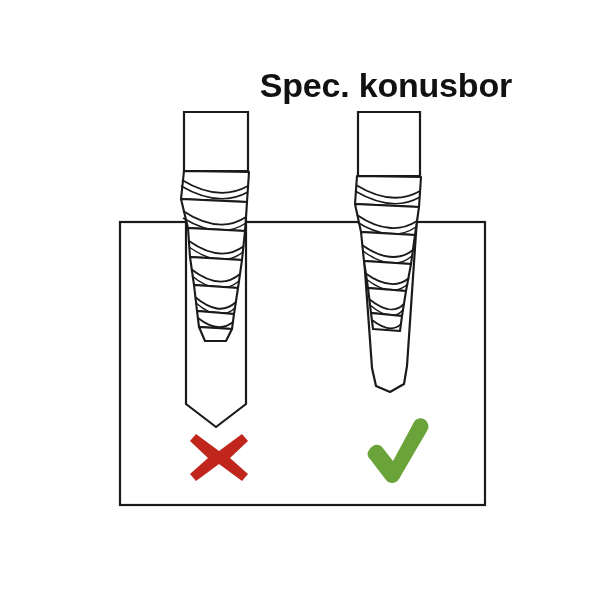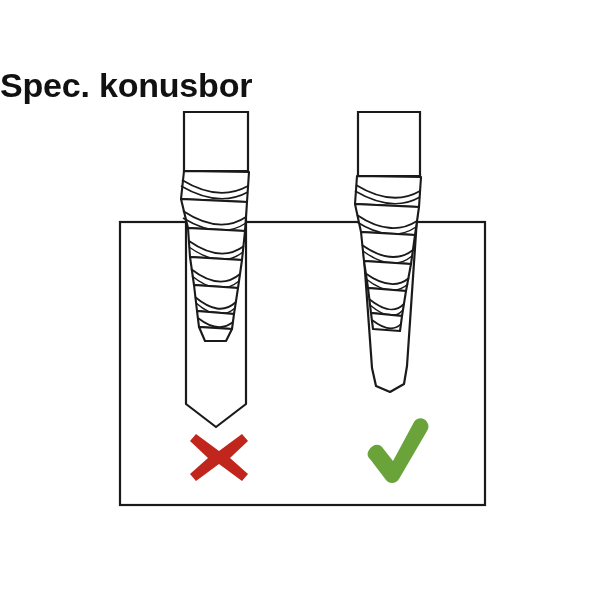--- a/index.html
+++ b/index.html
@@ -17,20 +17,21 @@
     position: relative;
     width: 600px;
     height: 600px;
     background: #ffffff;
   }
   #title {
     position: absolute;
     left: 0;
     top: 66px;
     width: 512px;
+    text-align: right;
     font-family: "Liberation Sans", sans-serif;
     font-size: 34px;
     font-weight: bold;
     letter-spacing: -0.2px;
     color: #111111;
     white-space: nowrap;
   }
   #diagram-svg {
     position: absolute;
     left: 0;

